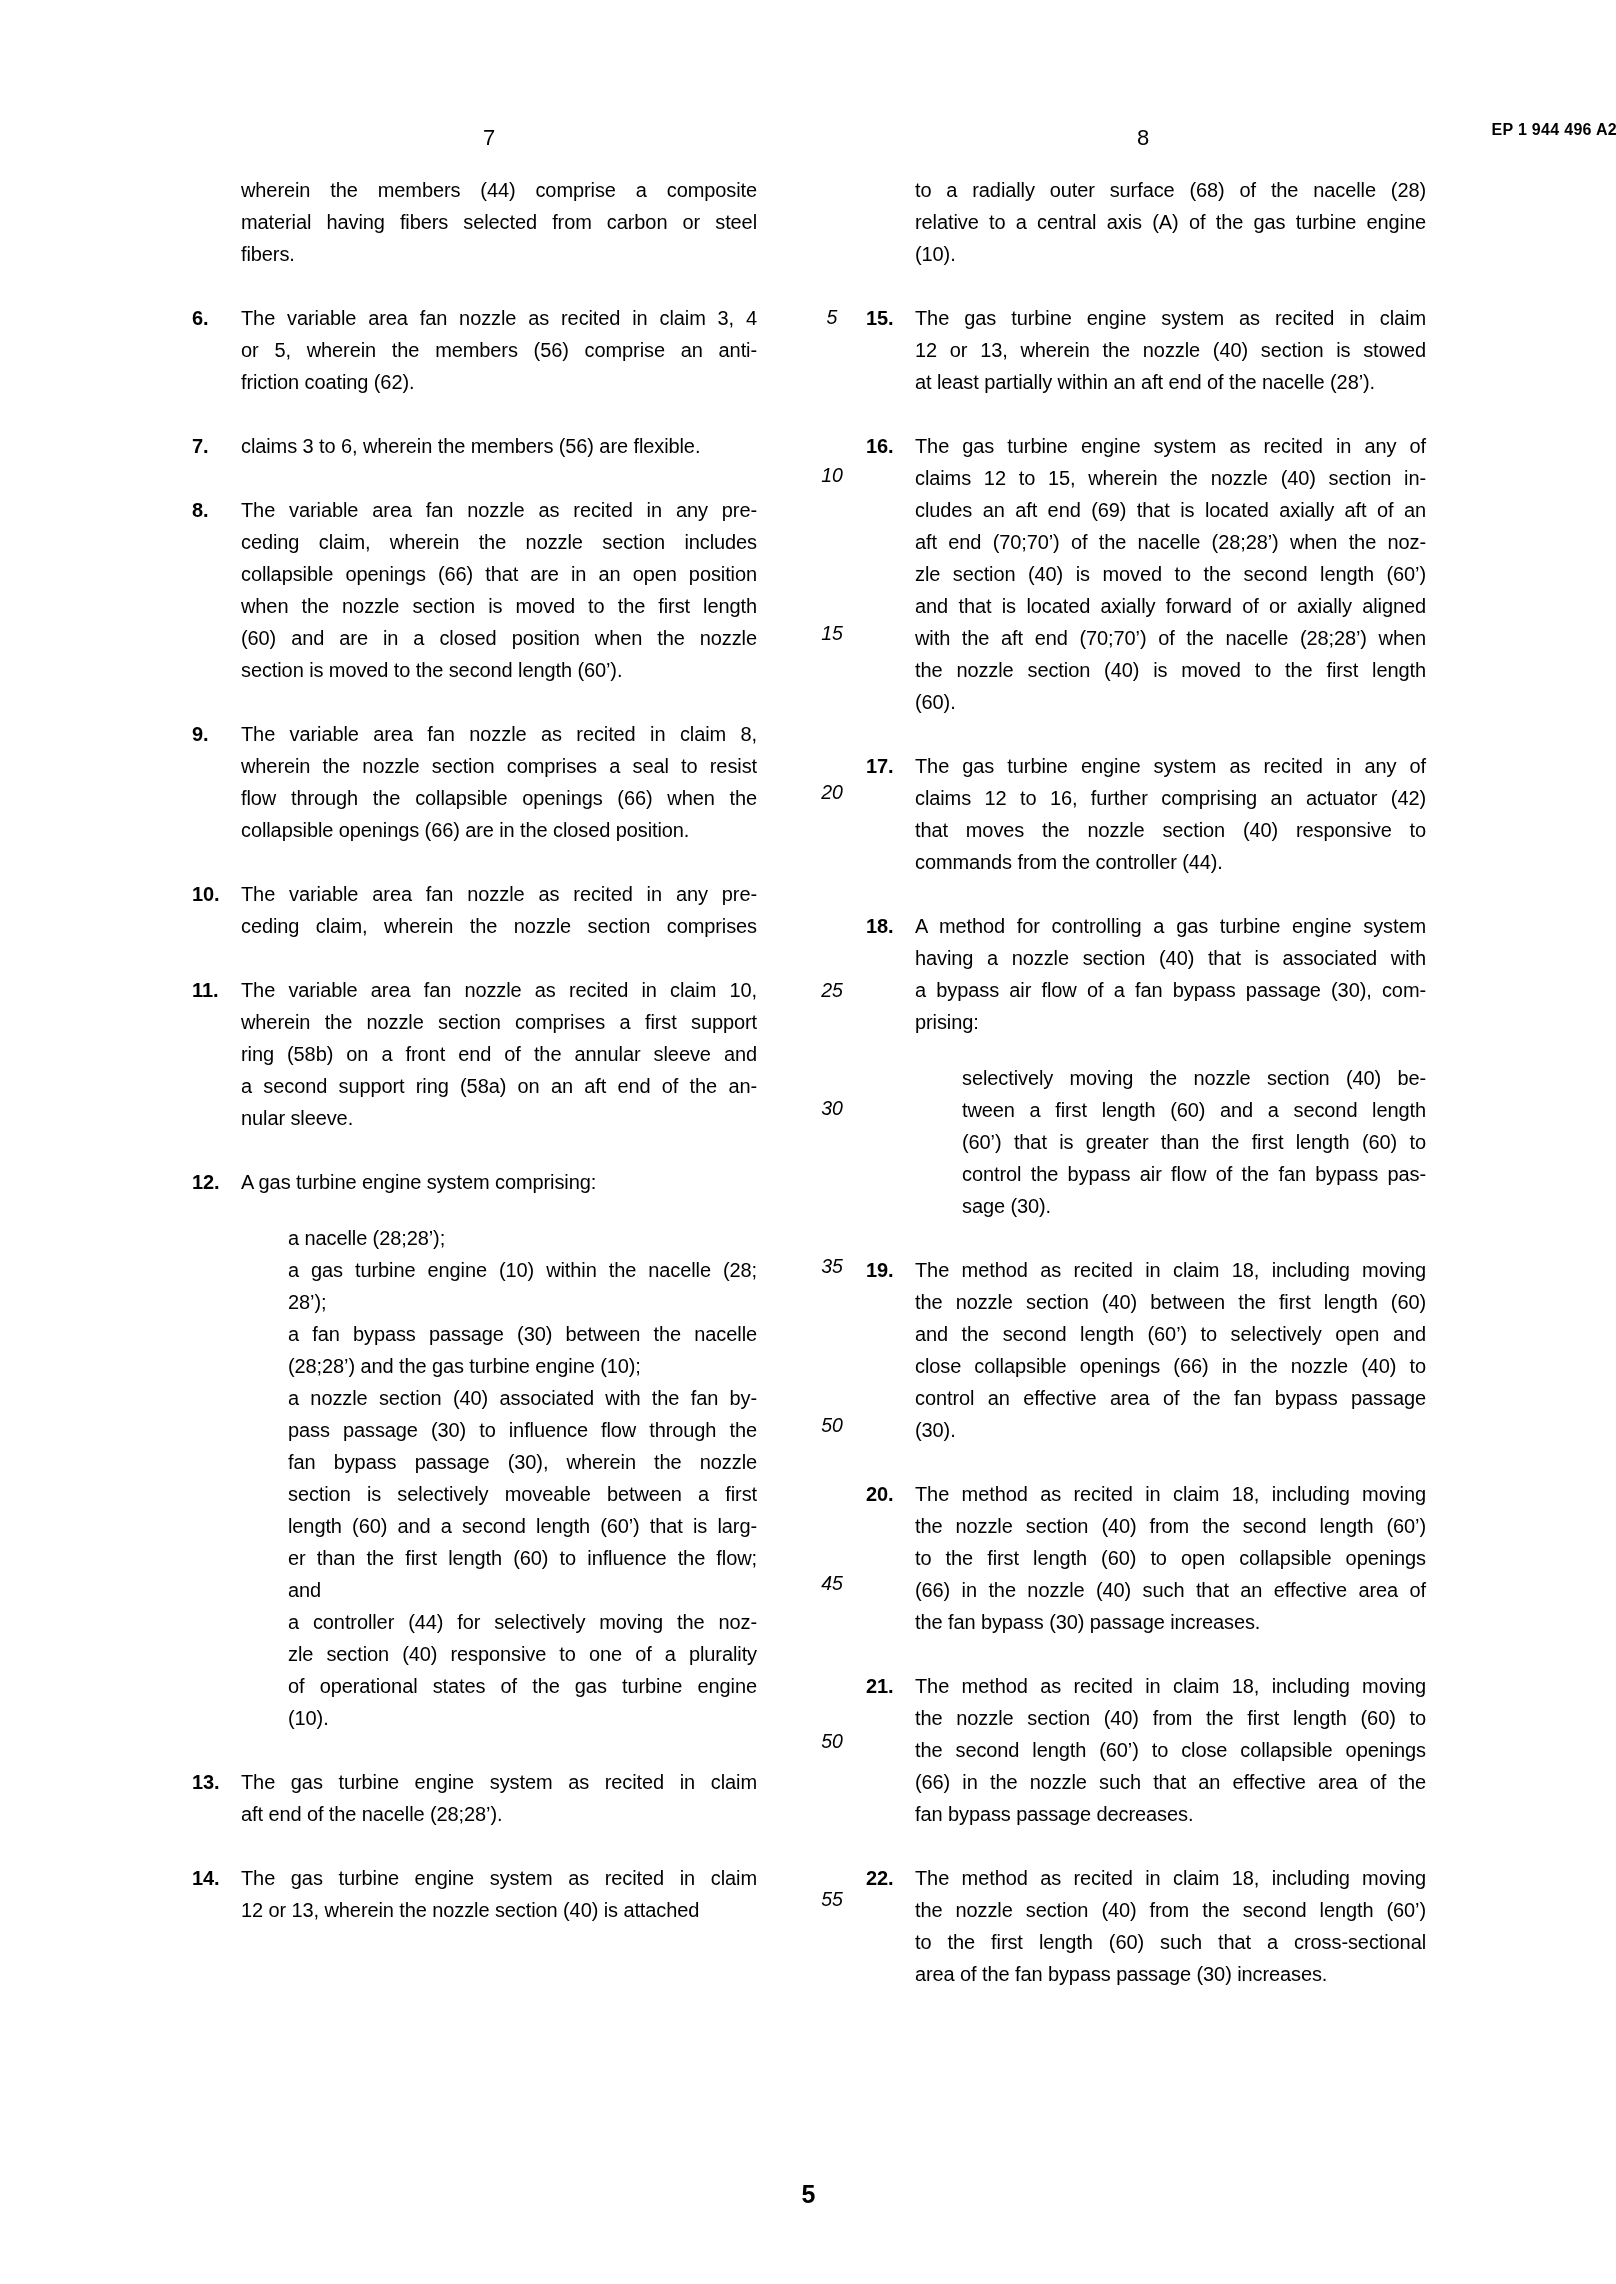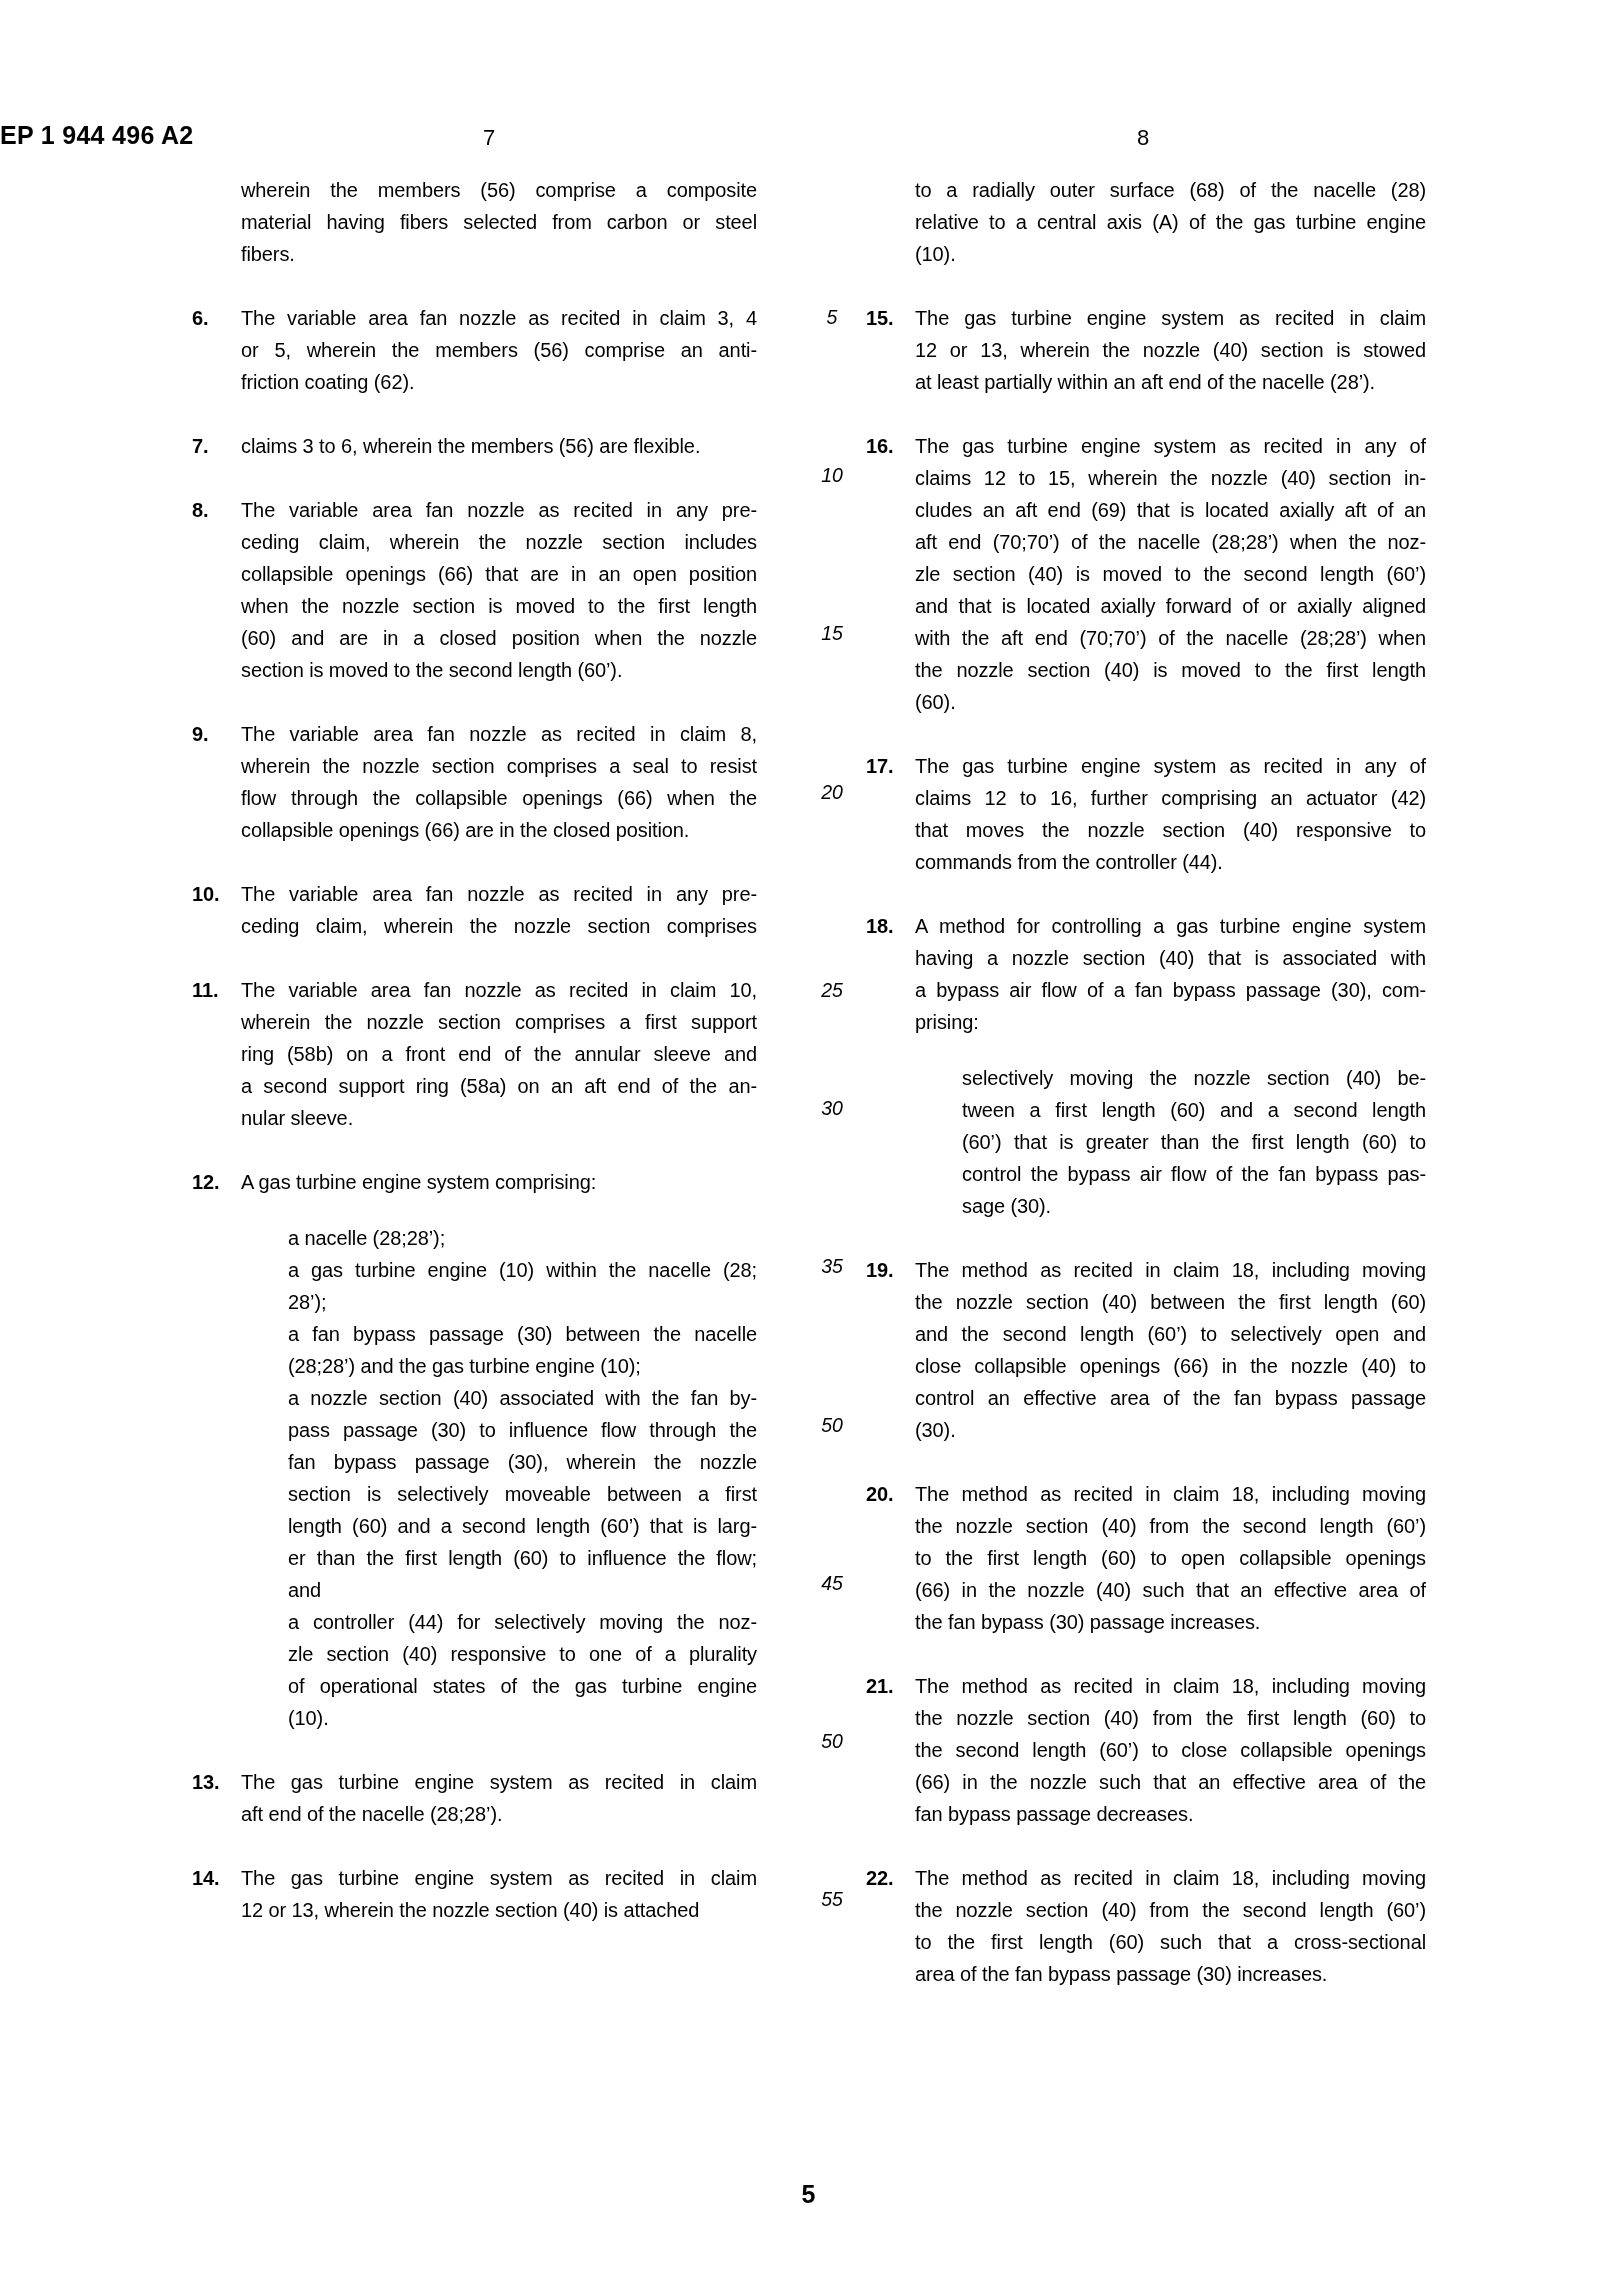--- a/index.html
+++ b/index.html
@@ -10,21 +10,21 @@
     color:#000;
     font-family:"Liberation Sans", sans-serif;
     overflow:hidden;
   }
   
   .hdr-num{position:absolute;top:125px;font-size:22px;width:72px;text-align:center;}
   .hdr-left{left:453px;}
   .hdr-right{left:1107px;}
   .hdr-title{
     position:absolute;top:121px;left:0;width:100%;
-    text-align:left;font-size:25px;font-weight:700;letter-spacing:0.3px;
+    text-align:right;font-size:16px;font-weight:700;letter-spacing:0.3px;
   }
   
   .column{
     position:absolute;top:174px;
     font-size:20px;line-height:32px;letter-spacing:-0.1px;
   }
   .col-left{left:192px;width:565px;}
   .col-right{left:866px;width:560px;}
   .claim{position:relative;}
   .claim.gap{margin-top:32px;}
@@ -71,21 +71,21 @@
       <div class="mnum" style="top: 1409px;">50</div>
       <div class="mnum" style="top: 1567px;">45</div>
       <div class="mnum" style="top: 1725px;">50</div>
       <div class="mnum" style="top: 1883px;">55</div>
     </div>
 
   <div id="colLeft" class="column col-left">
       <div class="claim">
         <div class="cbody">
           <div class="part">
-            <div class="line">wherein the members (56) comprise a composite</div>
+            <div class="line">wherein the members (44) comprise a composite</div>
             <div class="line">material having fibers selected from carbon or steel</div>
             <div class="line last">fibers.</div>
           </div>
         </div>
       </div>
       <div class="claim gap">
         <span class="cnum">6.</span>
         <div class="cbody">
           <div class="part">
             <div class="line">The variable area fan nozzle as recited in claim 3, 4</div>

